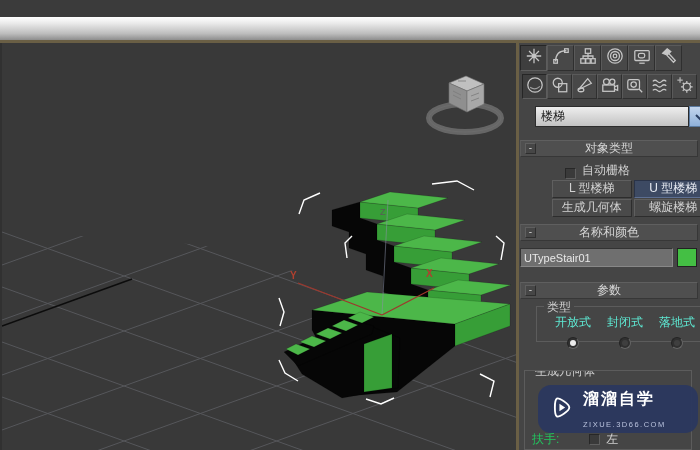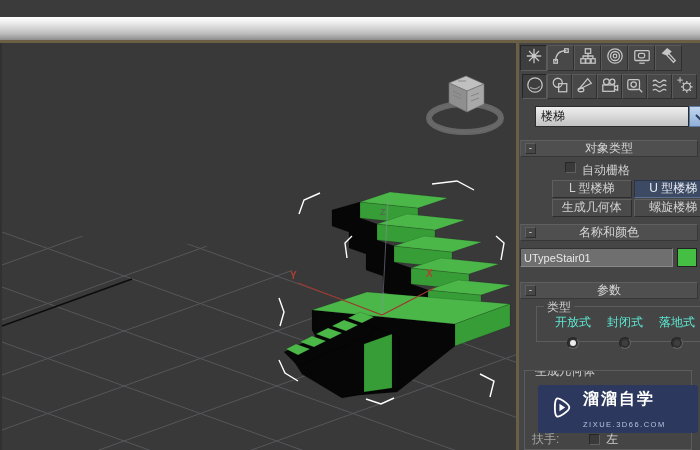--- a/index.html
+++ b/index.html
@@ -28,21 +28,21 @@
   .dropdown-field{flex:1;background:linear-gradient(#eeeeee,#c2c2c2);border:1px solid #2c2c2c;
       color:#1c1c1c;font-size:12px;line-height:19px;padding-left:5px;}
   .dropdown-btn{width:22px;background:linear-gradient(#c3d6ee,#8fb0d8);border:1px solid #5a7aa0;
       display:flex;align-items:center;justify-content:center;}
   .rollout-hdr{position:absolute;left:1px;width:178px;height:17px;background:#4f4f4f;
       border:1px solid #373737;border-top-color:#5f5f5f;border-left-color:#5a5a5a;
       color:#d6d6d6;font-size:12px;text-align:center;line-height:15px;}
   .minus-box{position:absolute;left:4px;top:2px;width:11px;height:11px;background:#464646;
       border:1px solid;border-color:#5f5f5f #2e2e2e #2e2e2e #5f5f5f;color:#cfcfcf;
       font-size:10px;line-height:8px;text-align:center;}
-  .autogrid-row{position:absolute;top:119px;left:0;width:178px;display:flex;align-items:flex-start;padding-left:46px;}
+  .autogrid-row{position:absolute;top:119px;left:0;width:178px;display:flex;align-items:flex-end;padding-left:46px;}
   .checkbox{width:11px;height:11px;background:#3a3a3a;border:1px solid;
       border-color:#272727 #5f5f5f #5f5f5f #272727;display:inline-block;}
   .chk-label{color:#cfcfcf;font-size:12px;margin-left:6px;}
   .btn-grid{position:absolute;top:137px;left:1px;width:161px;display:grid;
       grid-template-columns:1fr 1fr;grid-gap:1px 2px;margin-left:32px;}
   .stair-btn{height:18px;background:#4a4a4a;border:1px solid;border-color:#5f5f5f #2d2d2d #2d2d2d #5f5f5f;
       color:#d2d2d2;font-size:12px;text-align:center;line-height:15px;}
   .stair-btn.selected{background:#3d4a63;border-color:#2a3347 #5d6f92 #5d6f92 #2a3347;color:#e6eaf2;}
   .name-row{position:absolute;top:205px;left:1px;width:177px;display:flex;align-items:center;}
   .name-input{width:162px;height:19px;background:#6f6f6f;border:1px solid;
@@ -56,25 +56,25 @@
   .radio-labels{display:flex;padding:7px 0 0 10px;}
   .radio-labels span{width:52px;text-align:center;color:#5eead4;font-size:12px;}
   .radio-dots{display:flex;padding:6px 0 0 10px;}
   .radio-cell{width:52px;display:flex;justify-content:center;}
   .radio{width:12px;height:12px;border-radius:50%;background:#303030;border:1px solid;
       border-color:#242424 #666 #666 #242424;position:relative;}
   .radio::after{content:"";position:absolute;left:2px;top:2px;width:6px;height:6px;border-radius:50%;background:#3f3f3f;}
   .radio.selected::after{background:#ebebeb;}
   .fs-gen{top:327px;left:5px;width:168px;height:80px;overflow:hidden;}
   .handrail-row{position:absolute;top:60px;left:7px;display:flex;align-items:center;}
-  .handrail-row .lbl{color:#a3a3a3;font-size:12px;}
+  .handrail-row .lbl{color:#22c55e;font-size:12px;}
   .handrail-row .gap{width:30px;}
   
   .watermark{position:absolute;left:538px;top:385px;width:150px;height:48px;z-index:9;
-      background:rgba(43,55,95,0.94);border-radius:3px;display:flex;align-items:center;padding-left:10px;}
+      background:rgba(43,55,95,0.94);border-radius:13px;display:flex;align-items:center;padding-left:10px;}
   .wm-text{margin-left:8px;display:flex;flex-direction:column;}
   .wm-brand{color:#ffffff;font-size:16px;font-weight:bold;letter-spacing:2px;line-height:18px;}
   .wm-url{color:#b9c2dd;font-size:7.5px;letter-spacing:1.5px;margin-top:12px;}
 </style>
 </head>
 <body>
 
 <div class="top-strip"></div>
 <div class="toolbar-bar"></div>
 <div class="divider-h"></div>

